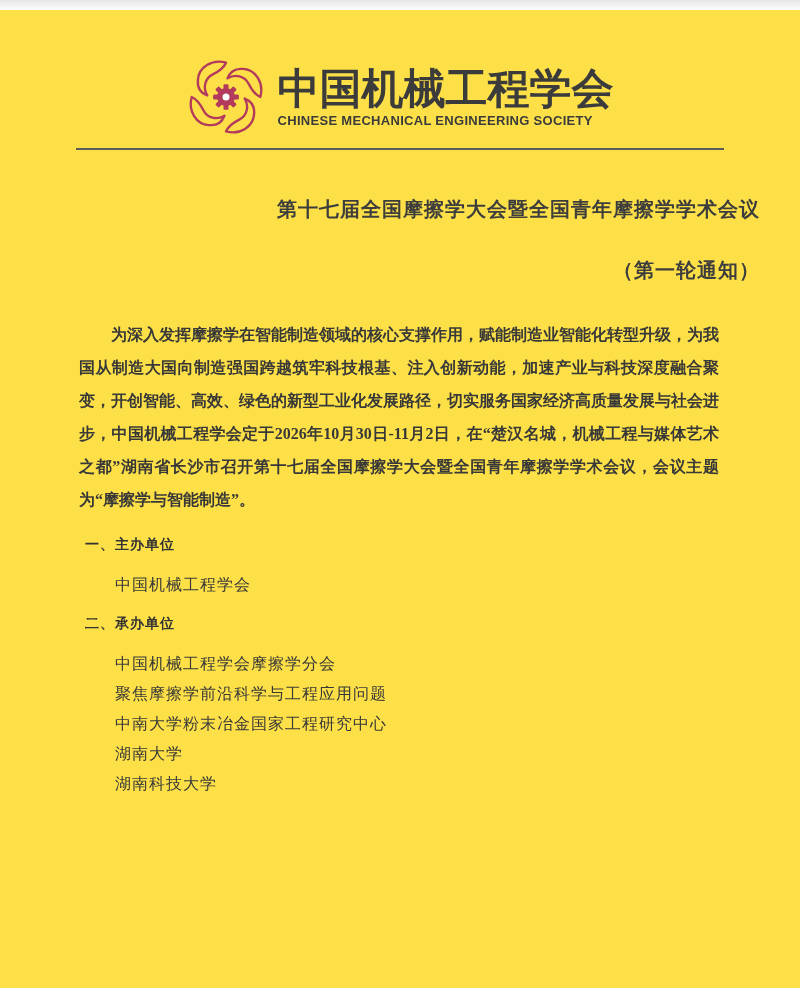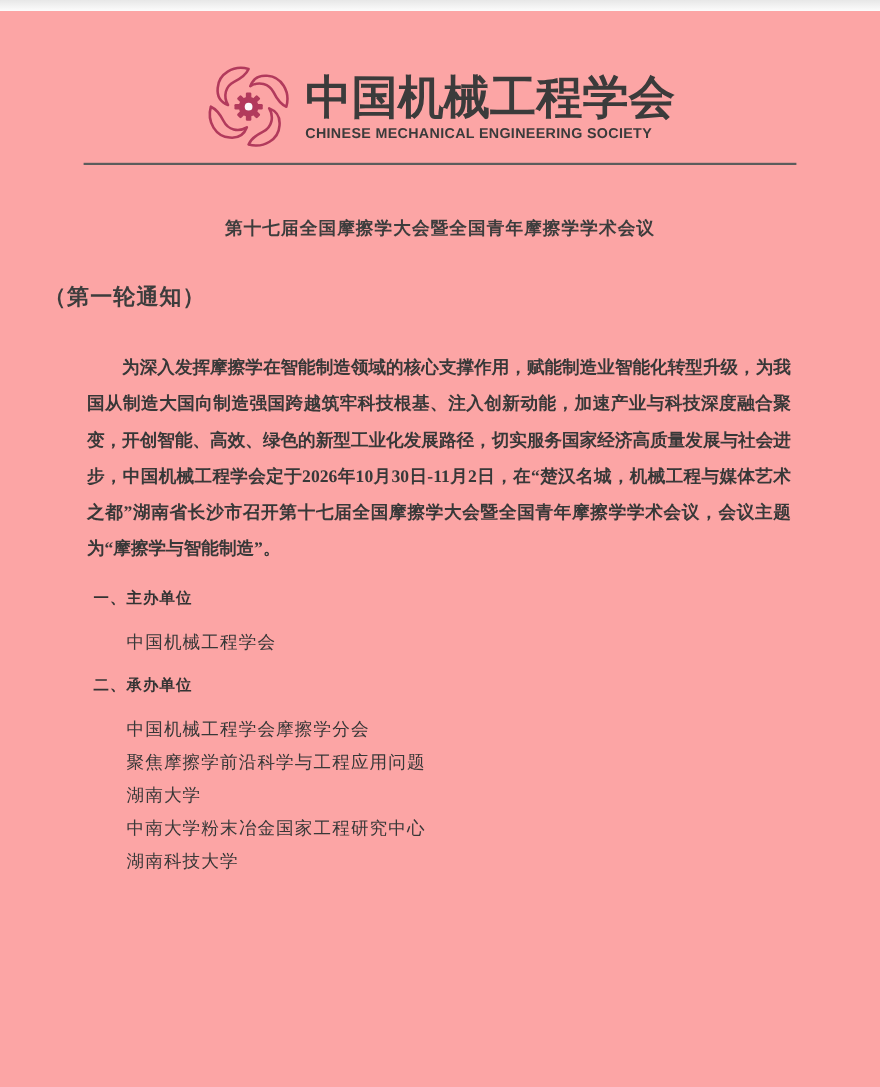--- a/index.html
+++ b/index.html
@@ -1,21 +1,21 @@
 <!DOCTYPE html>
 <html><head>
 <meta charset="utf-8">
 <style>
   html, body { margin: 0; padding: 0; background: #888; }
   .page {
     position: relative;
     width: 800px;
     height: 988px;
     margin: 0 auto;
-    background: #fca5a5;
+    background: #fde047;
     overflow: hidden;
     font-family: "Liberation Serif", serif;
     color: #3a3a3a;
   }
   .scan-top {
     position: absolute; top: 0; left: 0; right: 0; height: 10px;
     background: linear-gradient(#e7e7e7, #fcfcfc);
     pointer-events: none;
   }
   
@@ -50,31 +50,31 @@
   }
   .divider {
     margin: 12px 76px 0 76px;
     border: none;
     border-top: 2px solid #5c5c5c;
     height: 0;
   }
   
   .title {
     margin: 45px 40px 0 40px;
-    text-align: center;
+    text-align: right;
     font-family: "Liberation Sans", sans-serif;
     font-weight: 700;
-    font-size: 16px;
+    font-size: 20px;
     line-height: 28px;
     letter-spacing: 1px;
     color: #3d3d3d;
   }
   .subtitle {
     margin: 33px 40px 12px 40px;
-    text-align: left;
+    text-align: right;
     font-family: "Liberation Sans", sans-serif;
     font-weight: 700;
     font-size: 20px;
     line-height: 28px;
     letter-spacing: 1px;
     color: #3d3d3d;
   }
   
   .body-text { margin: 34px 81px 0 79px; font-weight: bold; }
   .body-text p {
@@ -152,17 +152,17 @@
 
   <h3 class="sec-heading">一、主办单位</h3>
   <ul class="orgs">
     <li>中国机械工程学会</li>
   </ul>
 
   <h3 class="sec-heading">二、承办单位</h3>
   <ul class="orgs">
     <li>中国机械工程学会摩擦学分会</li>
     <li>聚焦摩擦学前沿科学与工程应用问题</li>
+    <li>中南大学粉末冶金国家工程研究中心</li>
     <li>湖南大学</li>
-    <li>中南大学粉末冶金国家工程研究中心</li>
     <li>湖南科技大学</li>
   </ul>
 </div>
 
 </body></html>

